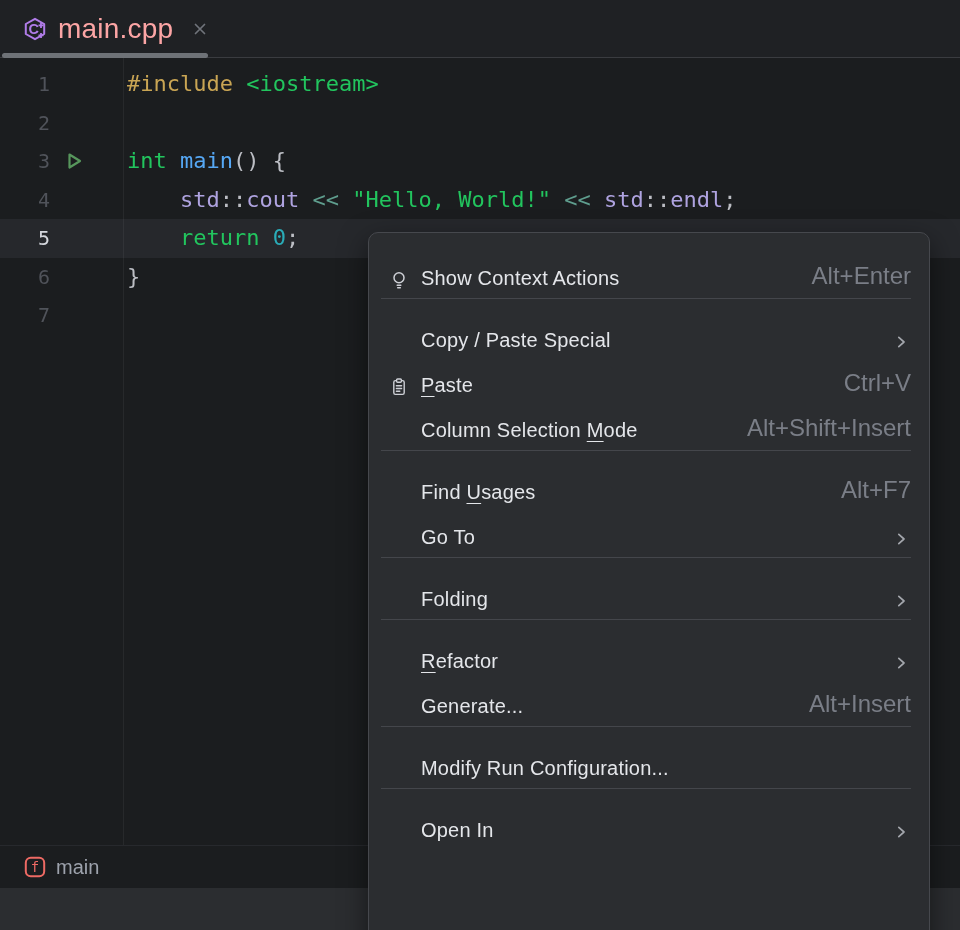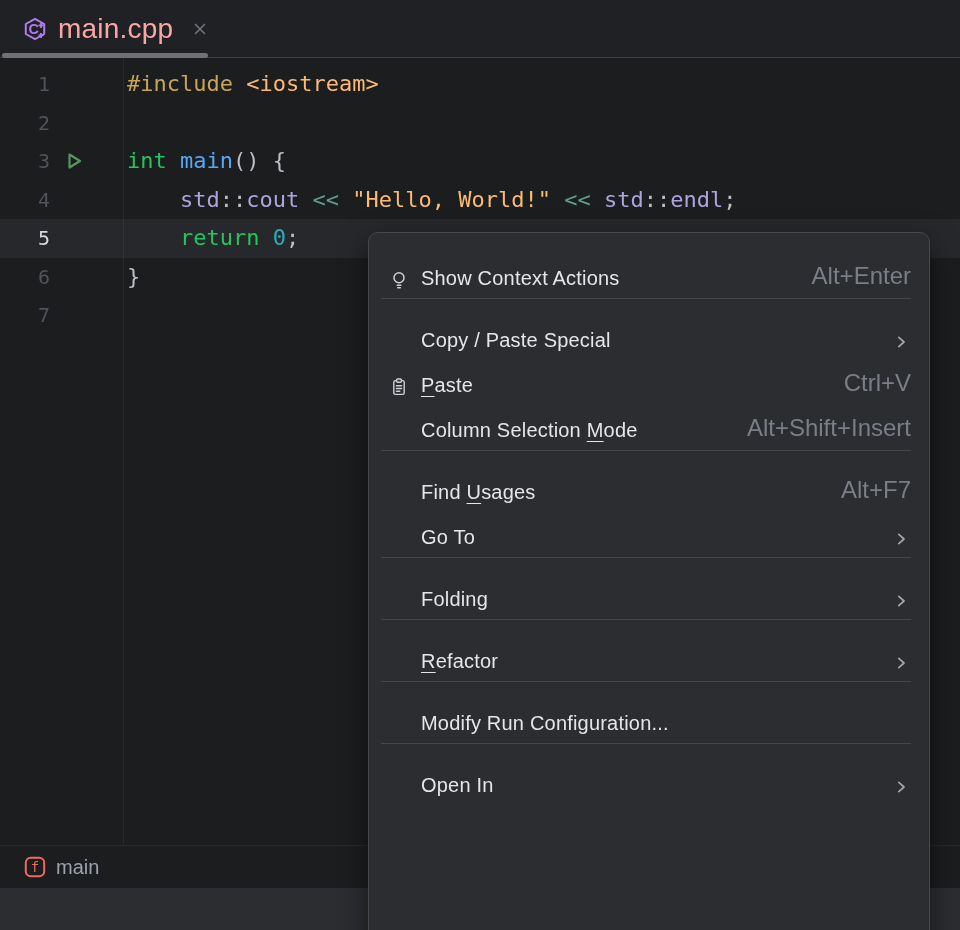--- a/index.html
+++ b/index.html
@@ -36,21 +36,21 @@
   }
   .ed-line.current .ln{color:#D4D7DD;}
   .gut-slot{flex:0 0 73px;display:flex;align-items:center;}
   .gut-slot .icon{margin-left:12px;width:24px;height:24px;display:inline-flex;}
   .code{
     font-family:"DejaVu Sans Mono",monospace;font-size:22px;line-height:38.5px;
     white-space:pre;color:#BCBEC4;padding-left:4px;
   }
   .tk-plain{color:#BCBEC4}
   .tk-directive{color:#C9A554}
-  .tk-string{color:#fdba74}
+  .tk-string{color:#22c55e}
   .tk-keyword{color:#22c55e}
   .tk-function{color:#56A8F5}
   .tk-ns{color:#AFA3E0}
   .tk-op{color:#5F9E8E}
   .tk-num{color:#2AACB8}
   
   .breadcrumbs{
     position:absolute;left:0;top:845px;width:960px;height:43px;
     background:#1B1D1F;border-top:1px solid #27292D;box-sizing:border-box;
     display:flex;align-items:center;
@@ -225,20 +225,25 @@
     <div class="menu-sep"></div>
     <div class="menu-item">
       <span class="mi-icon"></span>
       <span class="mi-label"><span></span><span class="ul">R</span><span>efactor</span></span>
       <span class="mi-chevron icon">
         <svg viewBox="0 0 20 20">
           <path d="M7.8 5.3 L13 10 L7.8 14.7" fill="none" stroke="#A3A6AC" stroke-width="1.7" stroke-linecap="round" stroke-linejoin="round"></path>
         </svg>
       </span>
     </div>
+    <div class="menu-item">
+      <span class="mi-icon"></span>
+      <span class="mi-label">Generate...</span>
+      <span class="mi-shortcut">Alt+Insert</span>
+    </div>
     <div class="menu-sep"></div>
     <div class="menu-item">
       <span class="mi-icon"></span>
       <span class="mi-label">Modify Run Configuration...</span>
     </div>
     <div class="menu-sep"></div>
     <div class="menu-item">
       <span class="mi-icon"></span>
       <span class="mi-label">Open In</span>
       <span class="mi-chevron icon">

